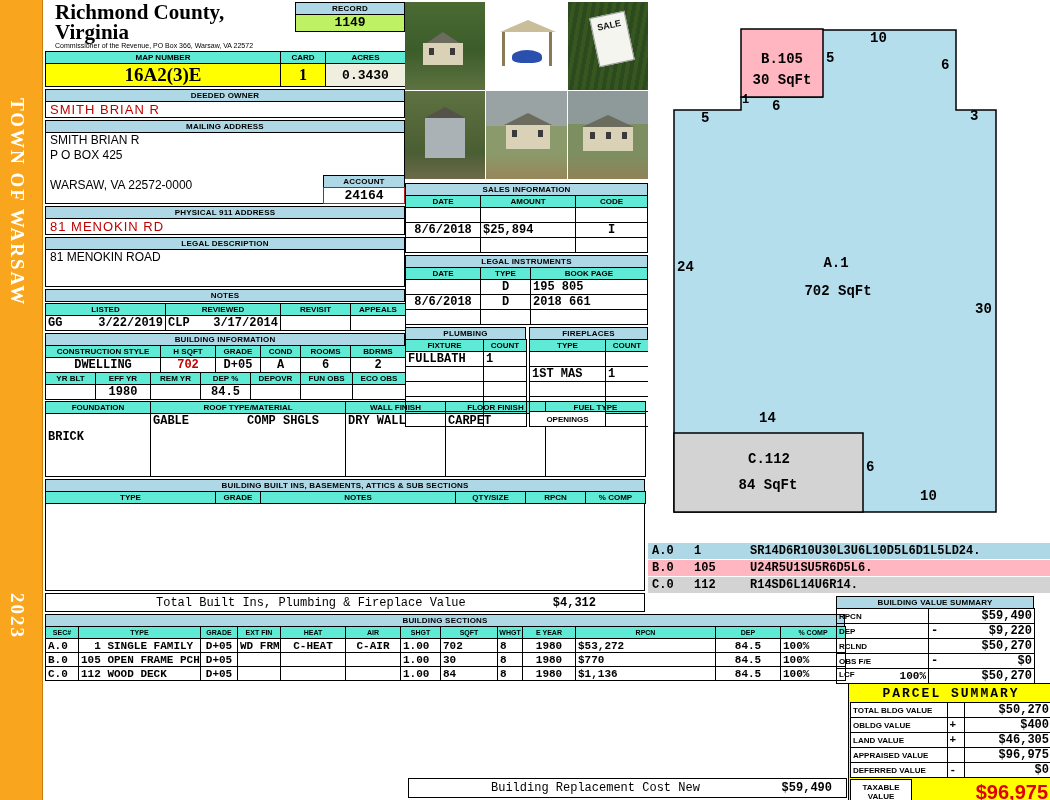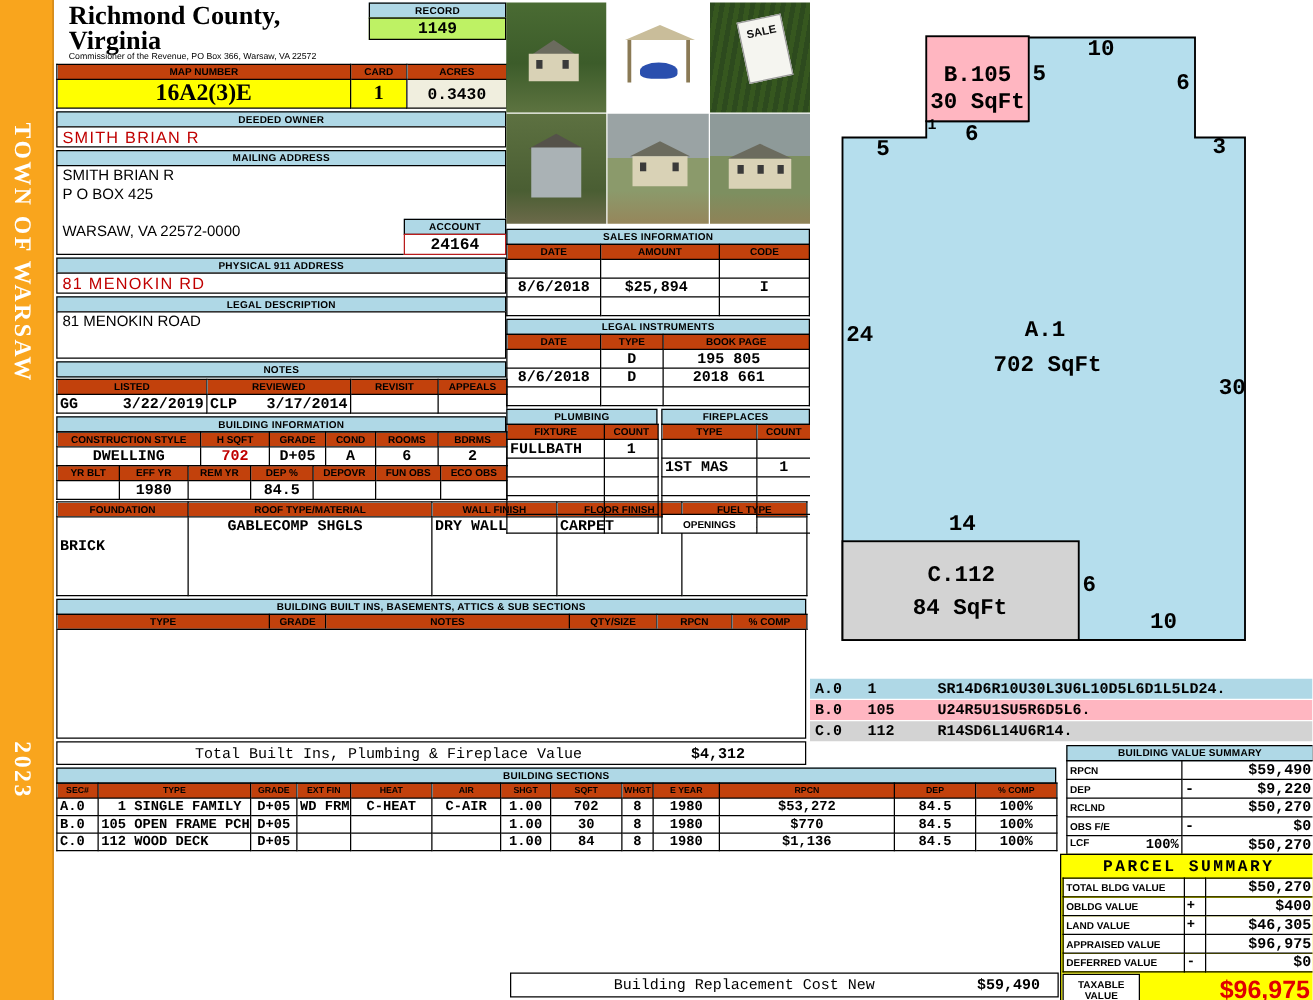--- a/index.html
+++ b/index.html
@@ -9,21 +9,21 @@
   
   #sidebar{position:absolute;left:0;top:0;width:42px;height:800px;background:#F9A51D;border-right:1px solid #c87f10;}
   .vtext{position:absolute;left:6px;writing-mode:vertical-rl;color:#fff;
          font-family:"Liberation Serif","DejaVu Serif",serif;font-weight:bold;font-size:19px;letter-spacing:2px;}
   #v1{top:98px;} #v2{top:593px;}
   
   .bar{background:#AFD8E6;border:1px solid #000;font-size:8px;font-weight:bold;text-align:center;
        height:11px;line-height:11px;letter-spacing:0.2px;}
   table{border-collapse:collapse;table-layout:fixed;width:100%;margin-top:-1px;}
   td,th{border:1px solid #000;padding:0 2px;overflow:hidden;white-space:pre;}
-  th{background:#c2410c;font-size:8px;font-weight:bold;text-align:center;height:11px;padding:0 1px;}
+  th{background:#5eead4;font-size:8px;font-weight:bold;text-align:center;height:11px;padding:0 1px;}
   td{font-family:"Liberation Mono","DejaVu Sans Mono",monospace;font-weight:bold;font-size:12px;height:14px;}
   .sec{margin-bottom:2px;}
   .red{color:#C00000;}
   .valbox{border:1px solid #000;margin-top:-1px;background:#fff;}
   
   #left-col{position:absolute;left:45px;top:2px;width:800px;}
   .w360{width:360px;}
   #hdr-row{display:flex;width:360px;margin-bottom:2px;}
   #county-block{flex:1;padding-left:10px;}
   #county-name{font-family:"Liberation Serif","DejaVu Serif",serif;font-size:21px;font-weight:600;line-height:20px;}
@@ -40,21 +40,21 @@
   #account-box{position:absolute;right:-1px;bottom:-1px;width:82px;background:#fff;}
   #account-box .bar{height:11px;}
   #account-val{border:1px solid #b91c1c;margin-top:-1px;text-align:center;font-size:13px;font-weight:bold;height:15px;line-height:15px;}
   .big-red{font-size:13px;letter-spacing:1px;}
   #notes-box{height:76px;}
   .note-line{font-size:12px;font-weight:bold;height:17px;line-height:17px;padding-left:2px;white-space:pre;}
   .split-cell{display:flex;justify-content:space-between;}
   
   #props-table td{height:46px;vertical-align:top;font-size:12px;}
   #props-table .low{padding-top:16px;}
-  .roof-pair{display:flex;justify-content:center;padding-right:24px;}
+  .roof-pair{display:flex;justify-content:space-between;padding-right:24px;}
   
   #builtins-body{border:1px solid #000;margin-top:-1px;height:86px;background:#fff;}
   #total-row{border:1px solid #000;margin-top:2px;height:17px;display:flex;align-items:center;
              font-family:"Liberation Mono","DejaVu Sans Mono",monospace;font-size:12px;}
   #total-row .lbl{margin-left:110px;}
   #total-row .val{margin-left:auto;margin-right:48px;font-weight:bold;}
   
   #sections-table td{height:13px;font-size:11px;}
   #sections-table th{font-size:7px;}
   
@@ -64,32 +64,32 @@
   .house{position:absolute;background:#d9d2b6;}
   .roof{position:absolute;width:0;height:0;border-left:18px solid transparent;border-right:18px solid transparent;border-bottom:12px solid #6b6b5e;}
   .win{position:absolute;background:#3a3a3a;width:5px;height:7px;}
   .car{position:absolute;background:#2a4fae;border-radius:50% 50% 30% 30%;width:30px;height:13px;}
   .sign{position:absolute;background:#f5f5f0;border:1px solid #999;transform:rotate(-12deg);
         width:34px;height:48px;text-align:center;font-weight:bold;font-size:9px;line-height:20px;color:#111;}
   .pf-row{display:flex;gap:3px;}
   
   #right-col{position:absolute;left:648px;top:0;width:402px;}
   #sketch{position:relative;width:402px;height:540px;background:#fff;}
-  .slabel{position:absolute;font-family:"Liberation Mono","DejaVu Sans Mono",monospace;font-size:18px;font-weight:600;color:#000;}
+  .slabel{position:absolute;font-family:"Liberation Mono","DejaVu Sans Mono",monospace;font-size:14px;font-weight:600;color:#000;}
   .scenter{transform:translateX(-50%);white-space:nowrap;}
   #legend{margin-top:3px;}
   .leg-row{display:flex;height:16px;line-height:16px;margin-bottom:1px;
            font-family:"Liberation Mono","DejaVu Sans Mono",monospace;font-size:12px;font-weight:bold;}
   .leg-sec{width:42px;padding-left:4px;}
   .leg-num{width:56px;}
   #leg-a{background:#AFD8E6;} #leg-b{background:#FFB6C1;} #leg-c{background:#D3D3D3;}
   #info-row{position:relative;margin-top:3px;height:84px;}
   #print-table{position:absolute;left:0;top:0;width:200px;}
   #print-table td{text-align:center;font-size:13px;height:16px;}
-  #bvs{position:absolute;left:205px;top:0;width:198px;}
+  #bvs{position:absolute;left:188px;top:0;width:198px;}
   #bvs td.lbl{font-family:"Liberation Sans",sans-serif;font-size:8px;font-weight:bold;height:13px;}
   #bvs td.val{font-size:12px;height:13px;}
   .opval{display:flex;justify-content:space-between;}
   
   #parcel{position:absolute;left:200px;top:87px;width:202px;background:#FFFF00;border:1px solid #000;padding:1px;}
   #parcel-title{font-family:"Liberation Mono","DejaVu Sans Mono",monospace;font-weight:bold;font-size:13px;
                 text-align:center;height:17px;line-height:17px;letter-spacing:2px;}
   #parcel table{margin-top:0;}
   #parcel td{background:#fff;height:13px;}
   #parcel td.lbl{font-family:"Liberation Sans",sans-serif;font-size:8px;font-weight:bold;}
@@ -98,21 +98,21 @@
   #taxable-row{display:flex;margin-top:1px;}
   #taxable-lbl{background:#fff;border:1px solid #000;width:62px;font-size:8px;font-weight:bold;
                text-align:center;padding-top:3px;line-height:9px;height:23px;box-sizing:border-box;}
   #taxable-val{flex:1;text-align:right;font-size:20px;font-weight:bold;color:#E00000;
                font-family:"Liberation Sans",sans-serif;line-height:26px;padding-right:4px;}
   
   #footer-row{position:absolute;left:408px;top:778px;width:437px;height:18px;border:1px solid #000;
               display:flex;align-items:center;font-family:"Liberation Mono","DejaVu Sans Mono",monospace;font-size:12px;}
   #footer-row .lbl{margin-left:82px;}
   #footer-row .val{margin-left:auto;margin-right:14px;font-weight:bold;}
-  .tr{text-align:center;} .tc{text-align:center;}
+  .tr{text-align:left;} .tc{text-align:center;}
 </style>
 </head>
 <body>
 
 <div id="sidebar">
   <div class="vtext" id="v1">TOWN OF WARSAW</div>
   <div class="vtext" id="v2">2023</div>
 </div>
 
 <div id="left-col">

